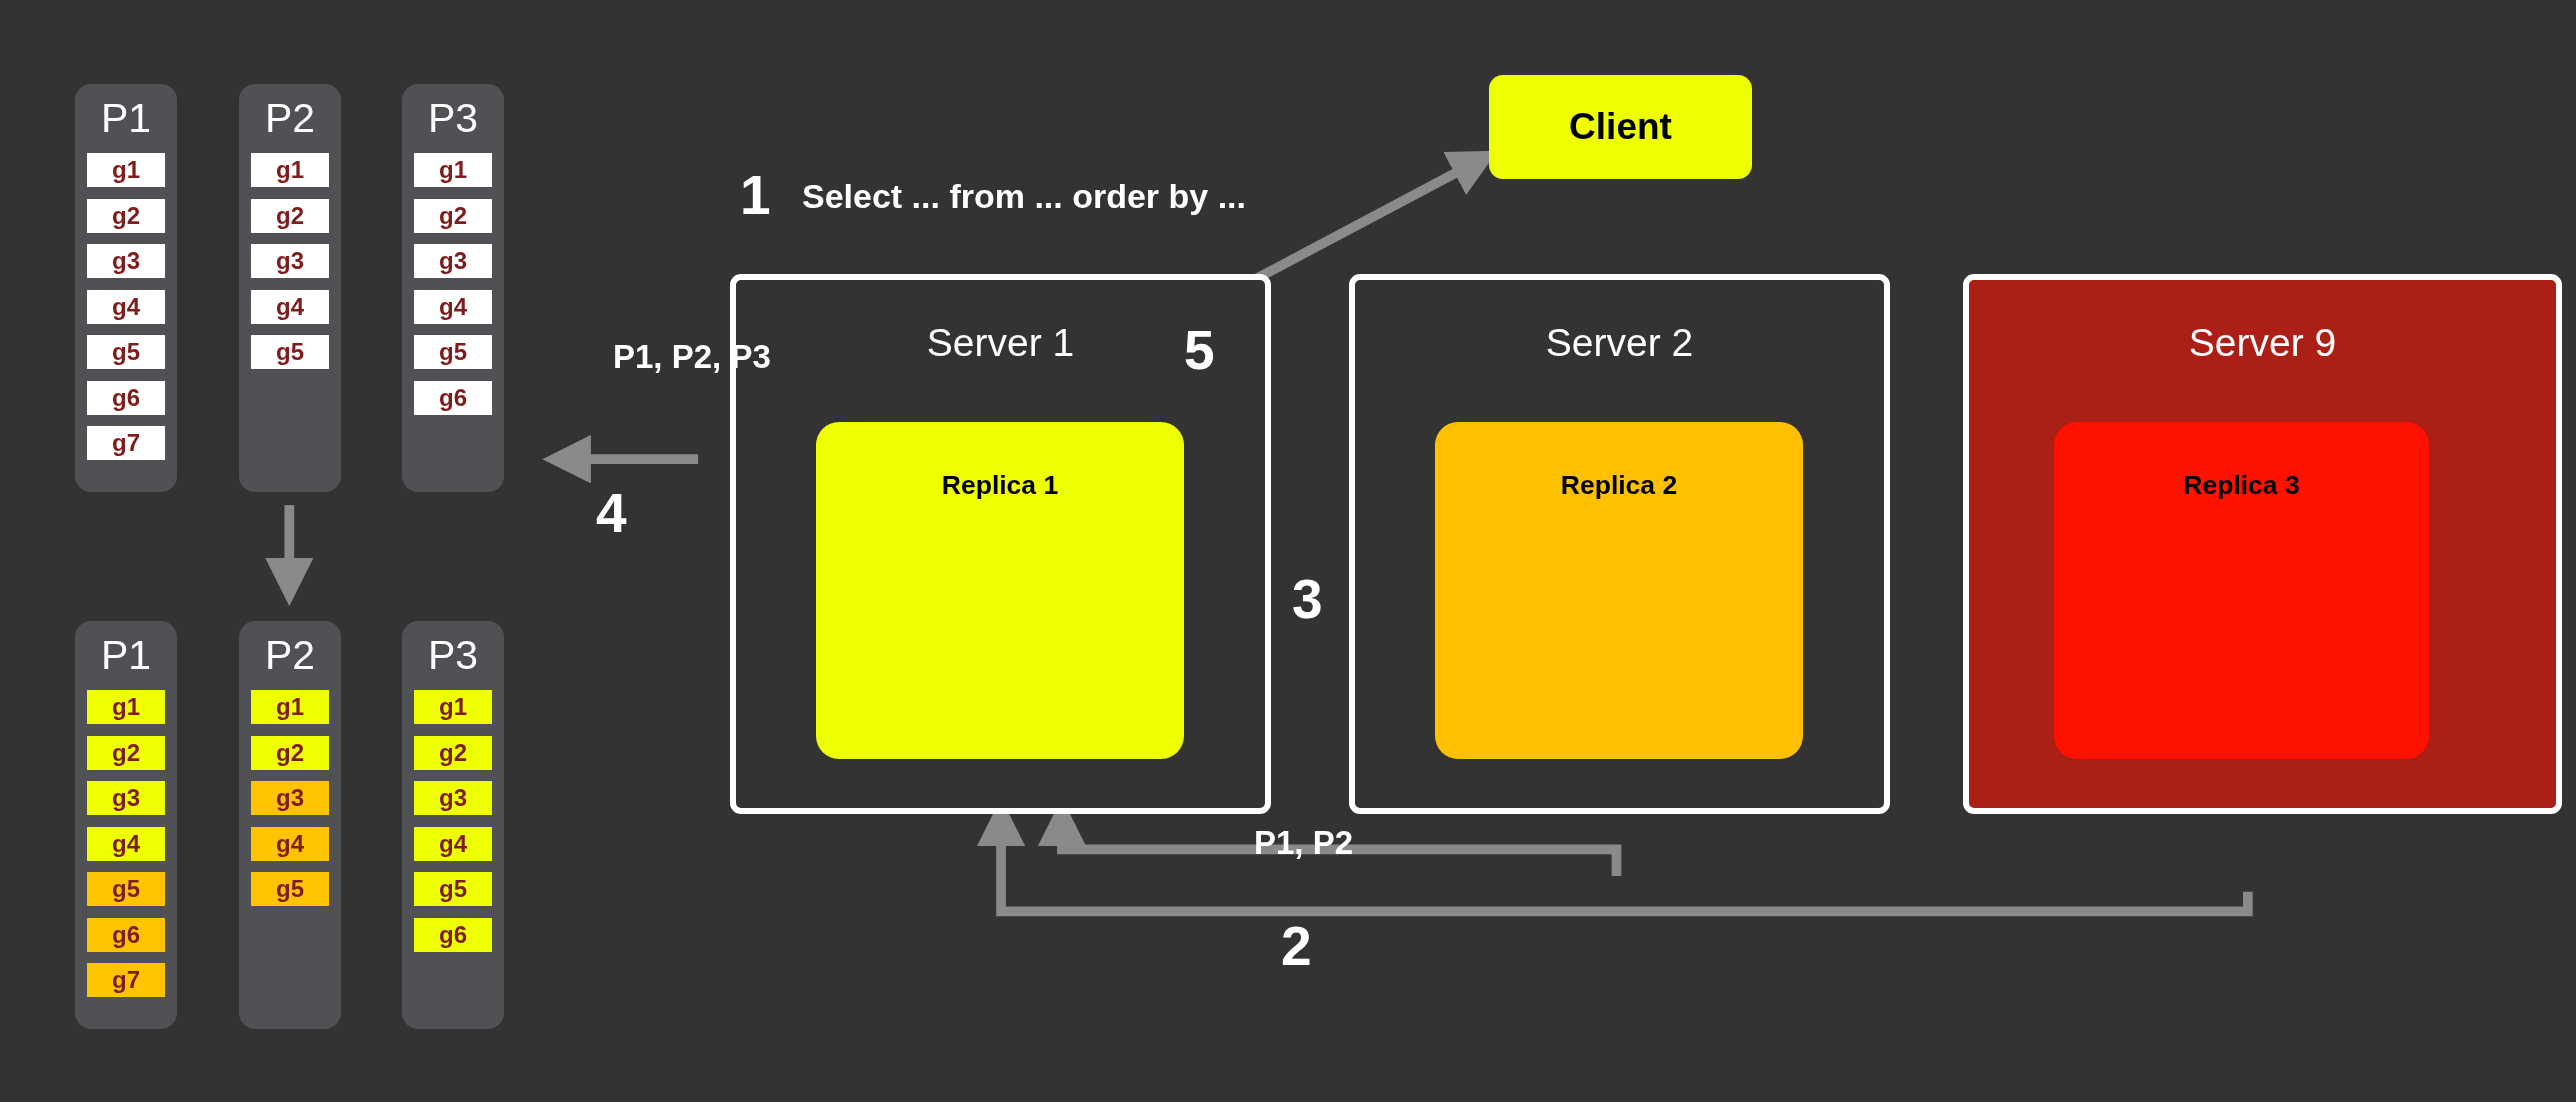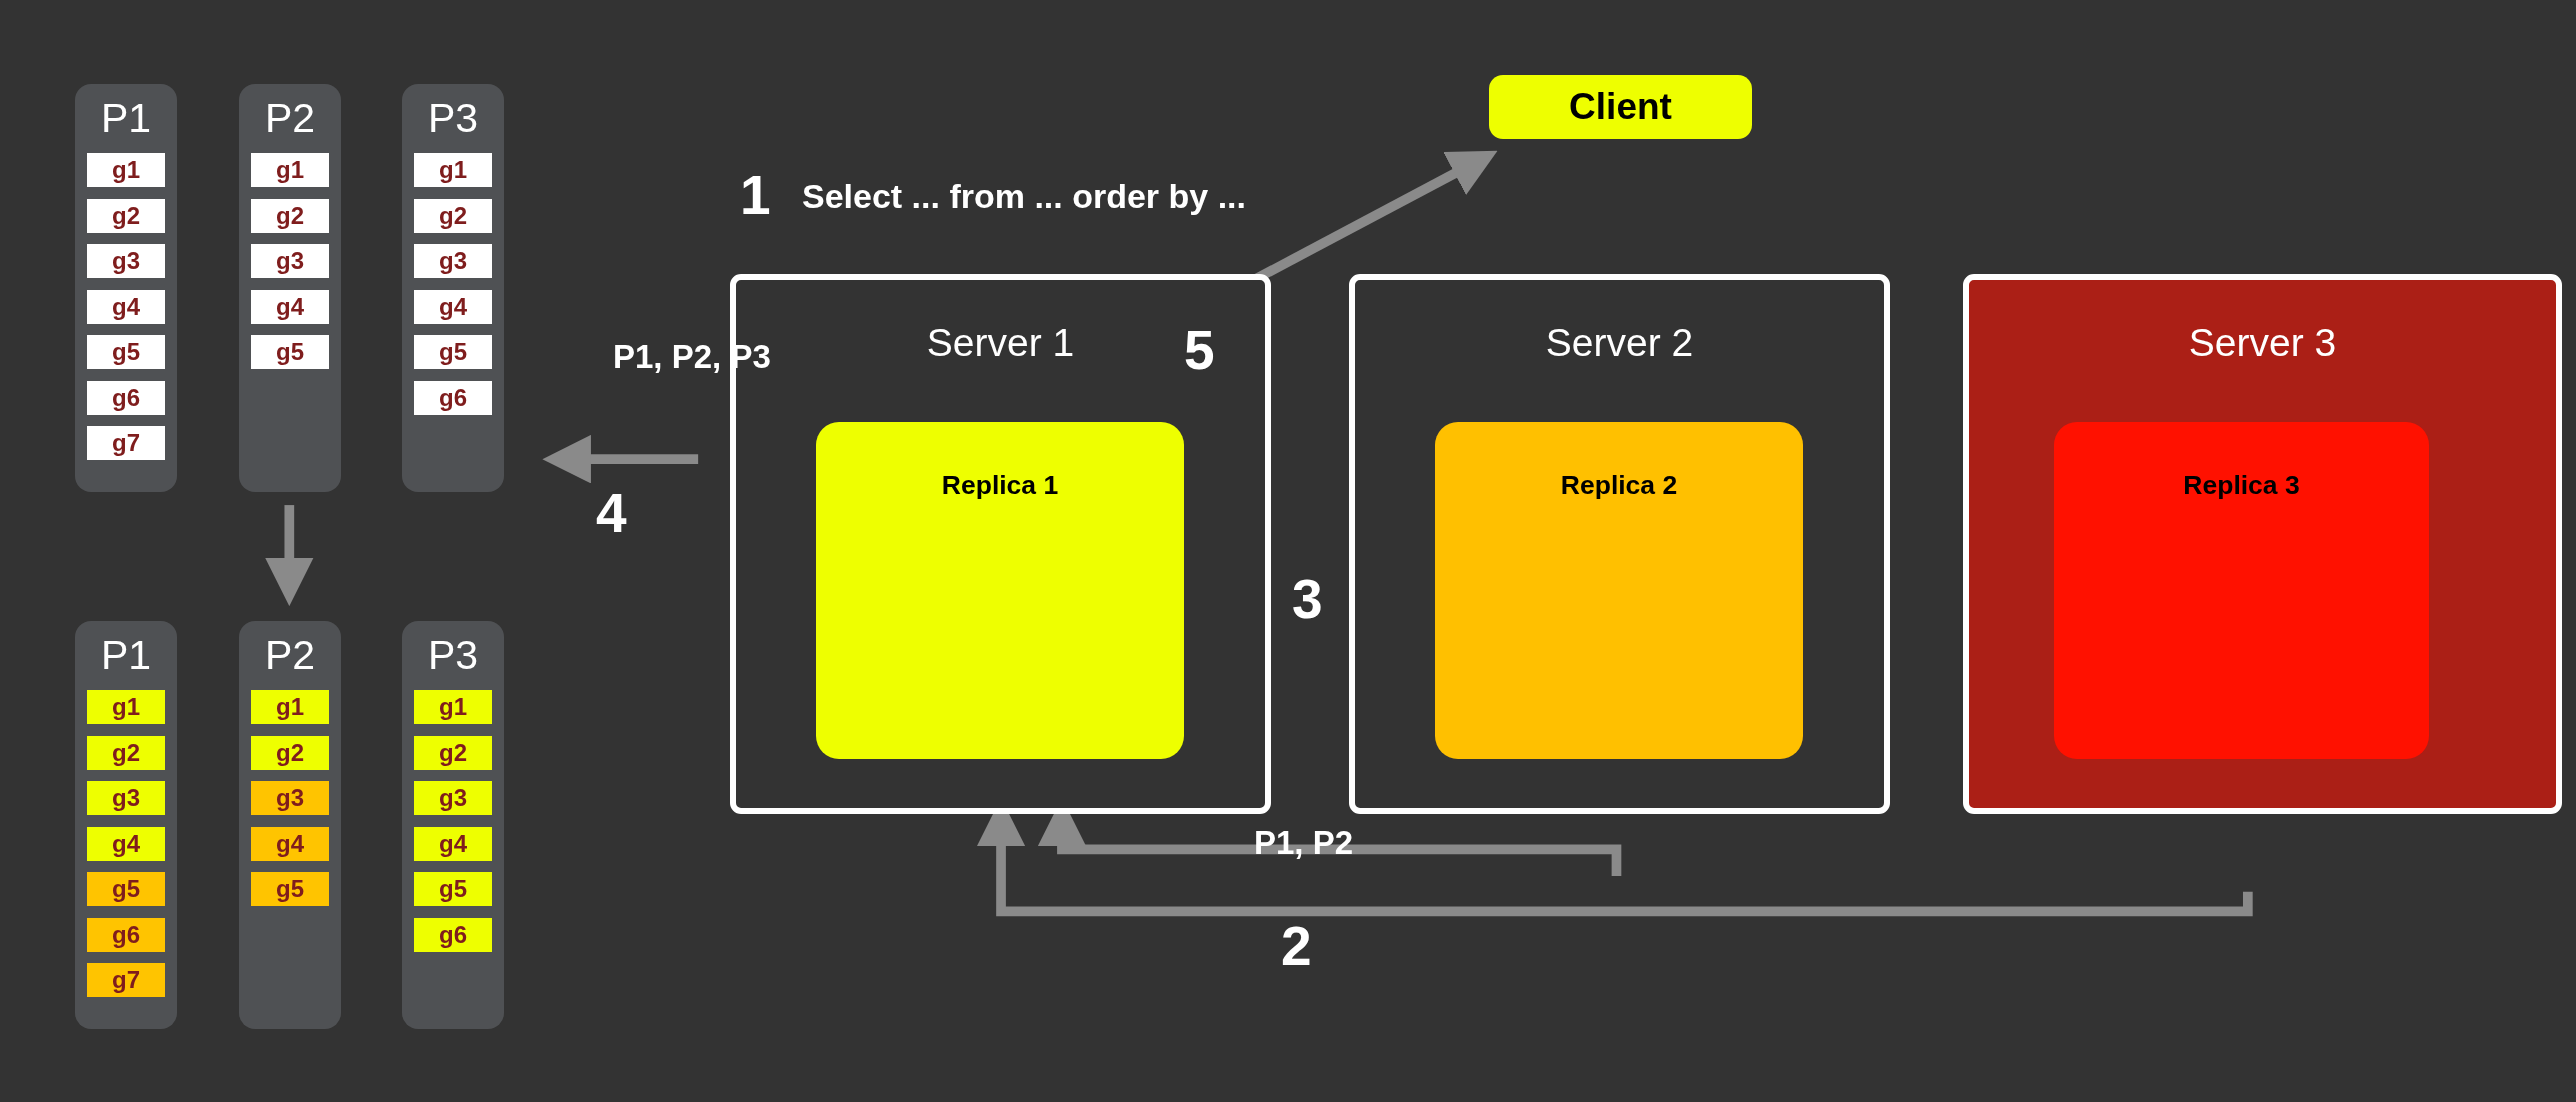--- a/index.html
+++ b/index.html
@@ -144,40 +144,40 @@
     <div class="pcells">
       <div class="pcell yellow">g1</div>
       <div class="pcell yellow">g2</div>
       <div class="pcell yellow">g3</div>
       <div class="pcell yellow">g4</div>
       <div class="pcell yellow">g5</div>
       <div class="pcell yellow">g6</div>
     </div>
   </div>
 
-  <div id="client" style="left:1489px;top:75px;width:263px;height:64px;">
+  <div id="client" style="left:1489px;top:75px;width:263px;height:104px;">
     <span id="client-label">Client</span>
   </div>
 
   <div class="server dark" style="left:730px;top:274px;width:541px;height:540px;">
     <div class="server-title">Server 1</div>
     <div class="replica r1" style="left:80px;top:142px;width:368px;height:337px;">
       <span class="replica-label">Replica 1</span>
     </div>
   </div>
 
   <div class="server dark" style="left:1349px;top:274px;width:541px;height:540px;padding-left:24px;">
     <div class="server-title">Server 2</div>
     <div class="replica r2" style="left:80px;top:142px;width:368px;height:337px;">
       <span class="replica-label">Replica 2</span>
     </div>
   </div>
 
   <div class="server red" style="left:1963px;top:274px;width:599px;height:540px;">
-    <div class="server-title">Server 3</div>
+    <div class="server-title">Server 9</div>
     <div class="replica r3" style="left:85px;top:142px;width:375px;height:337px;">
       <span class="replica-label">Replica 3</span>
     </div>
   </div>
 
   <div class="step" style="left:740px;top:168px;font-size:55px;">1</div>
 
   <div class="step" style="left:1281px;top:919px;font-size:55px;">2</div>
 
   <div class="step" style="left:1292px;top:572px;font-size:55px;">3</div>

